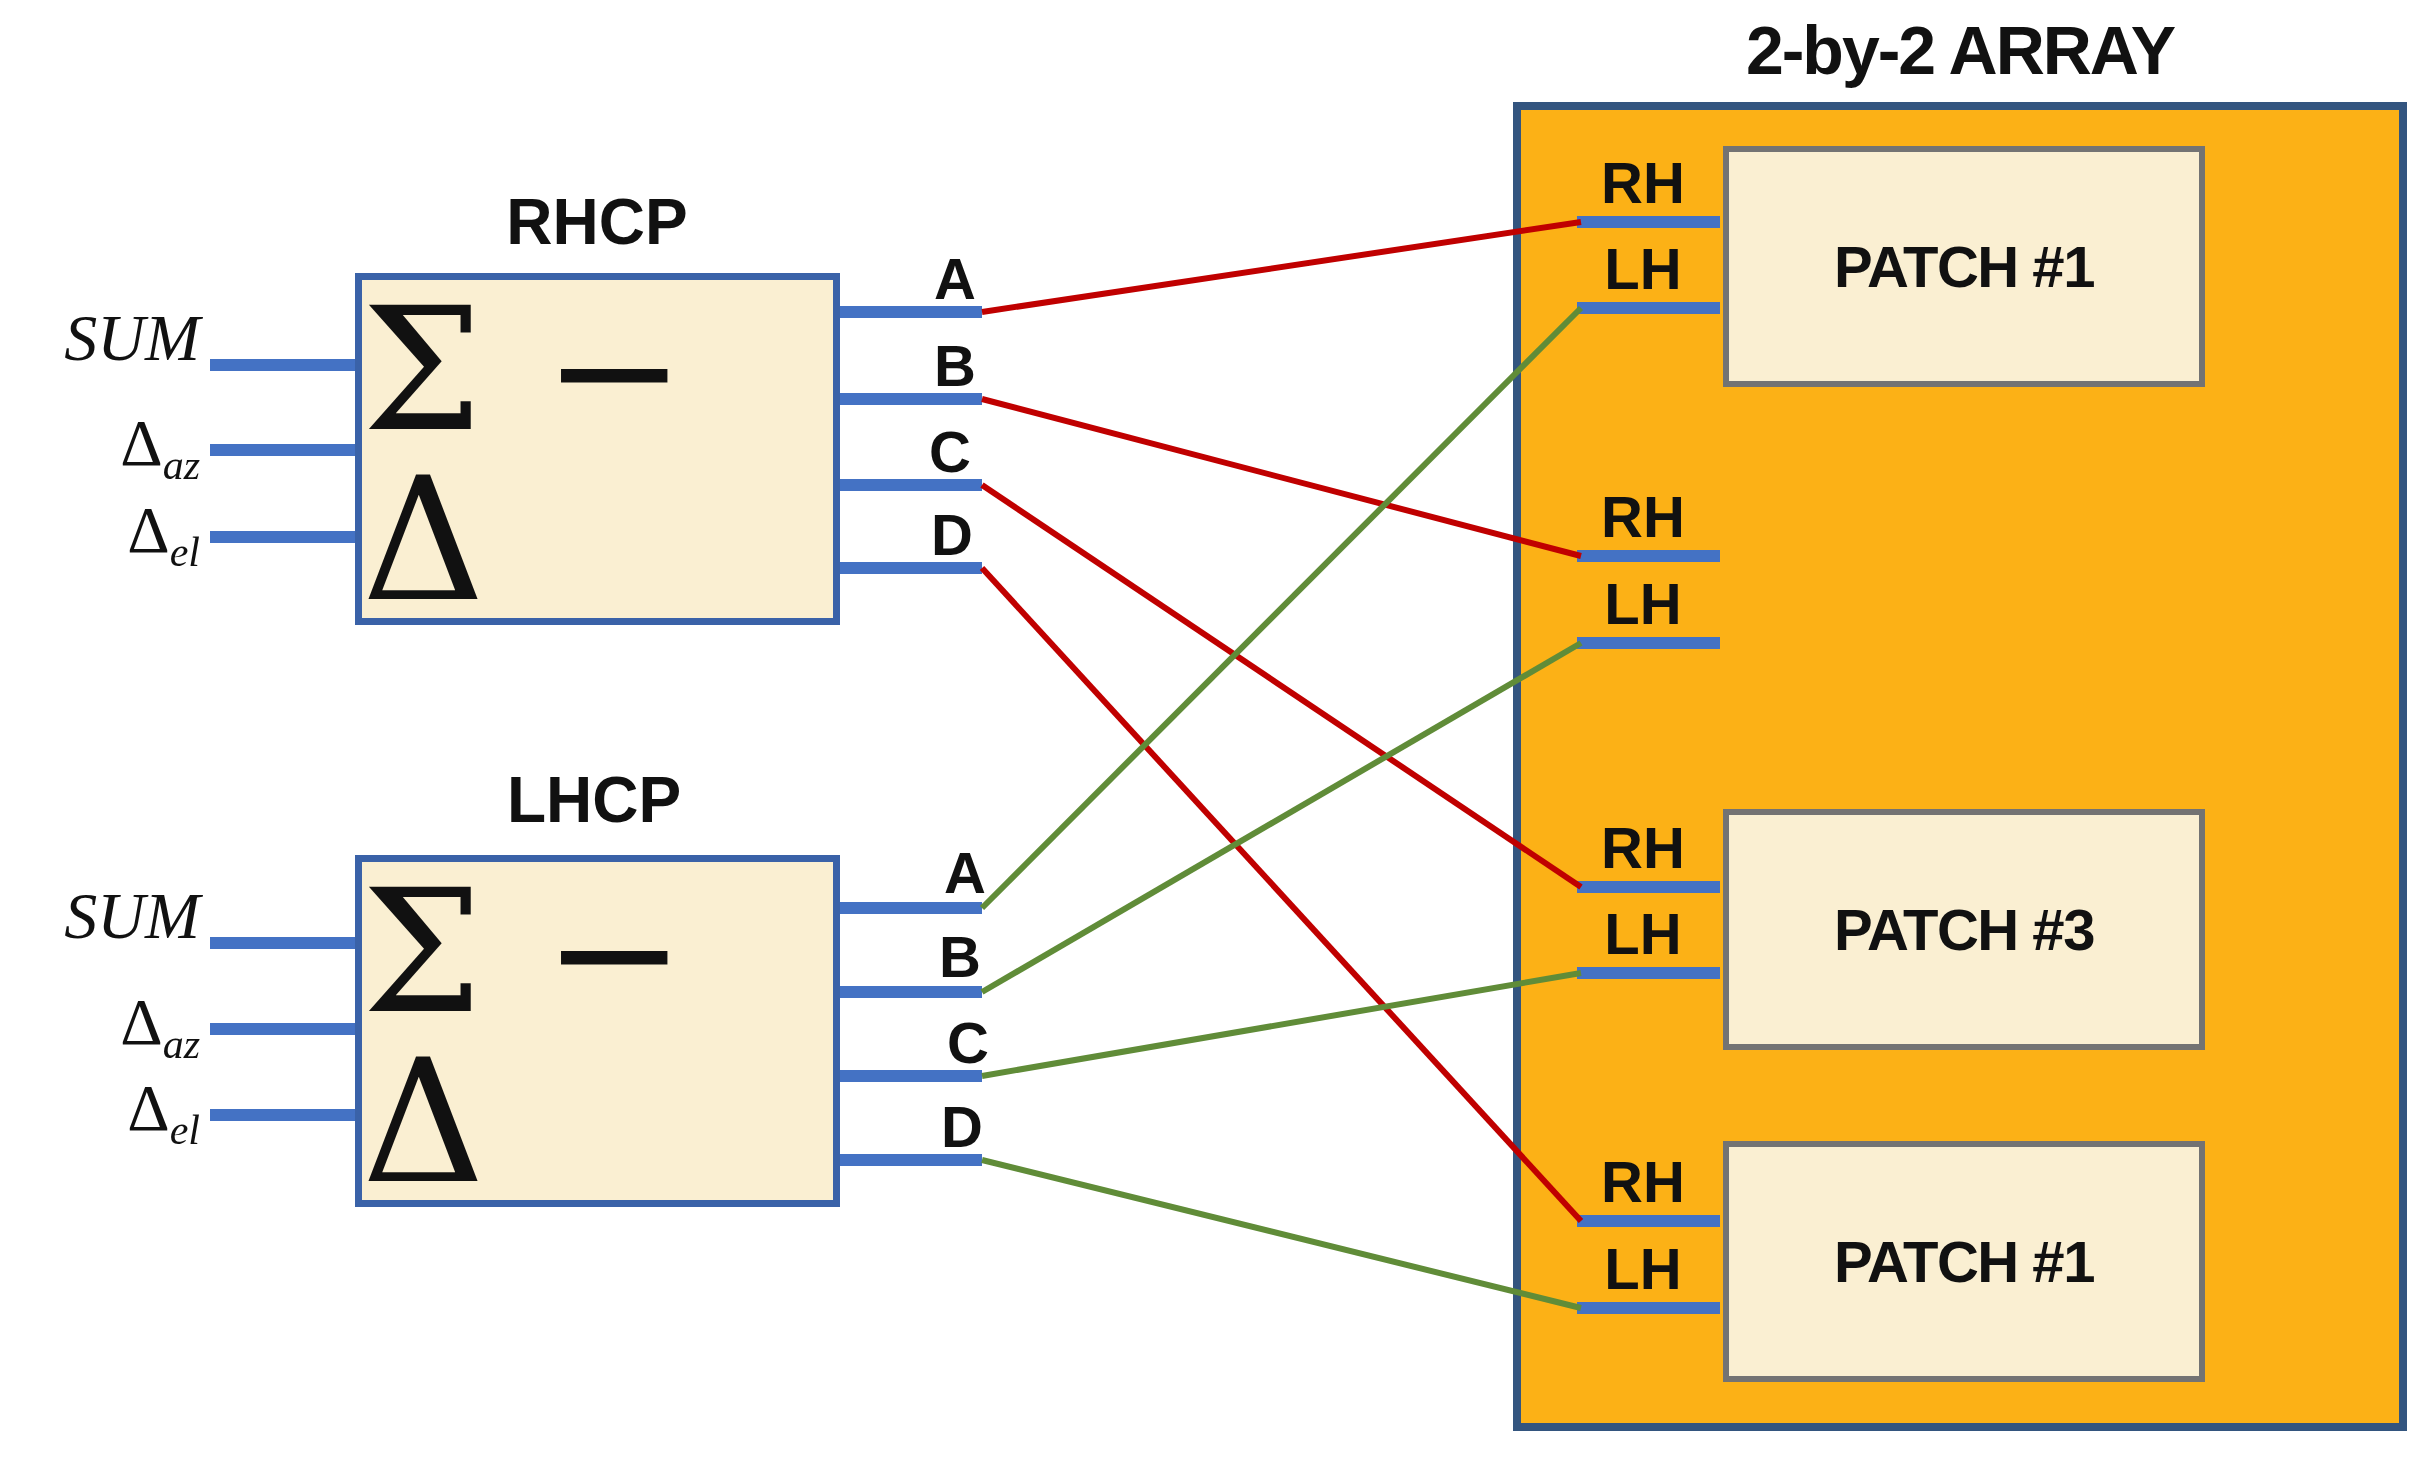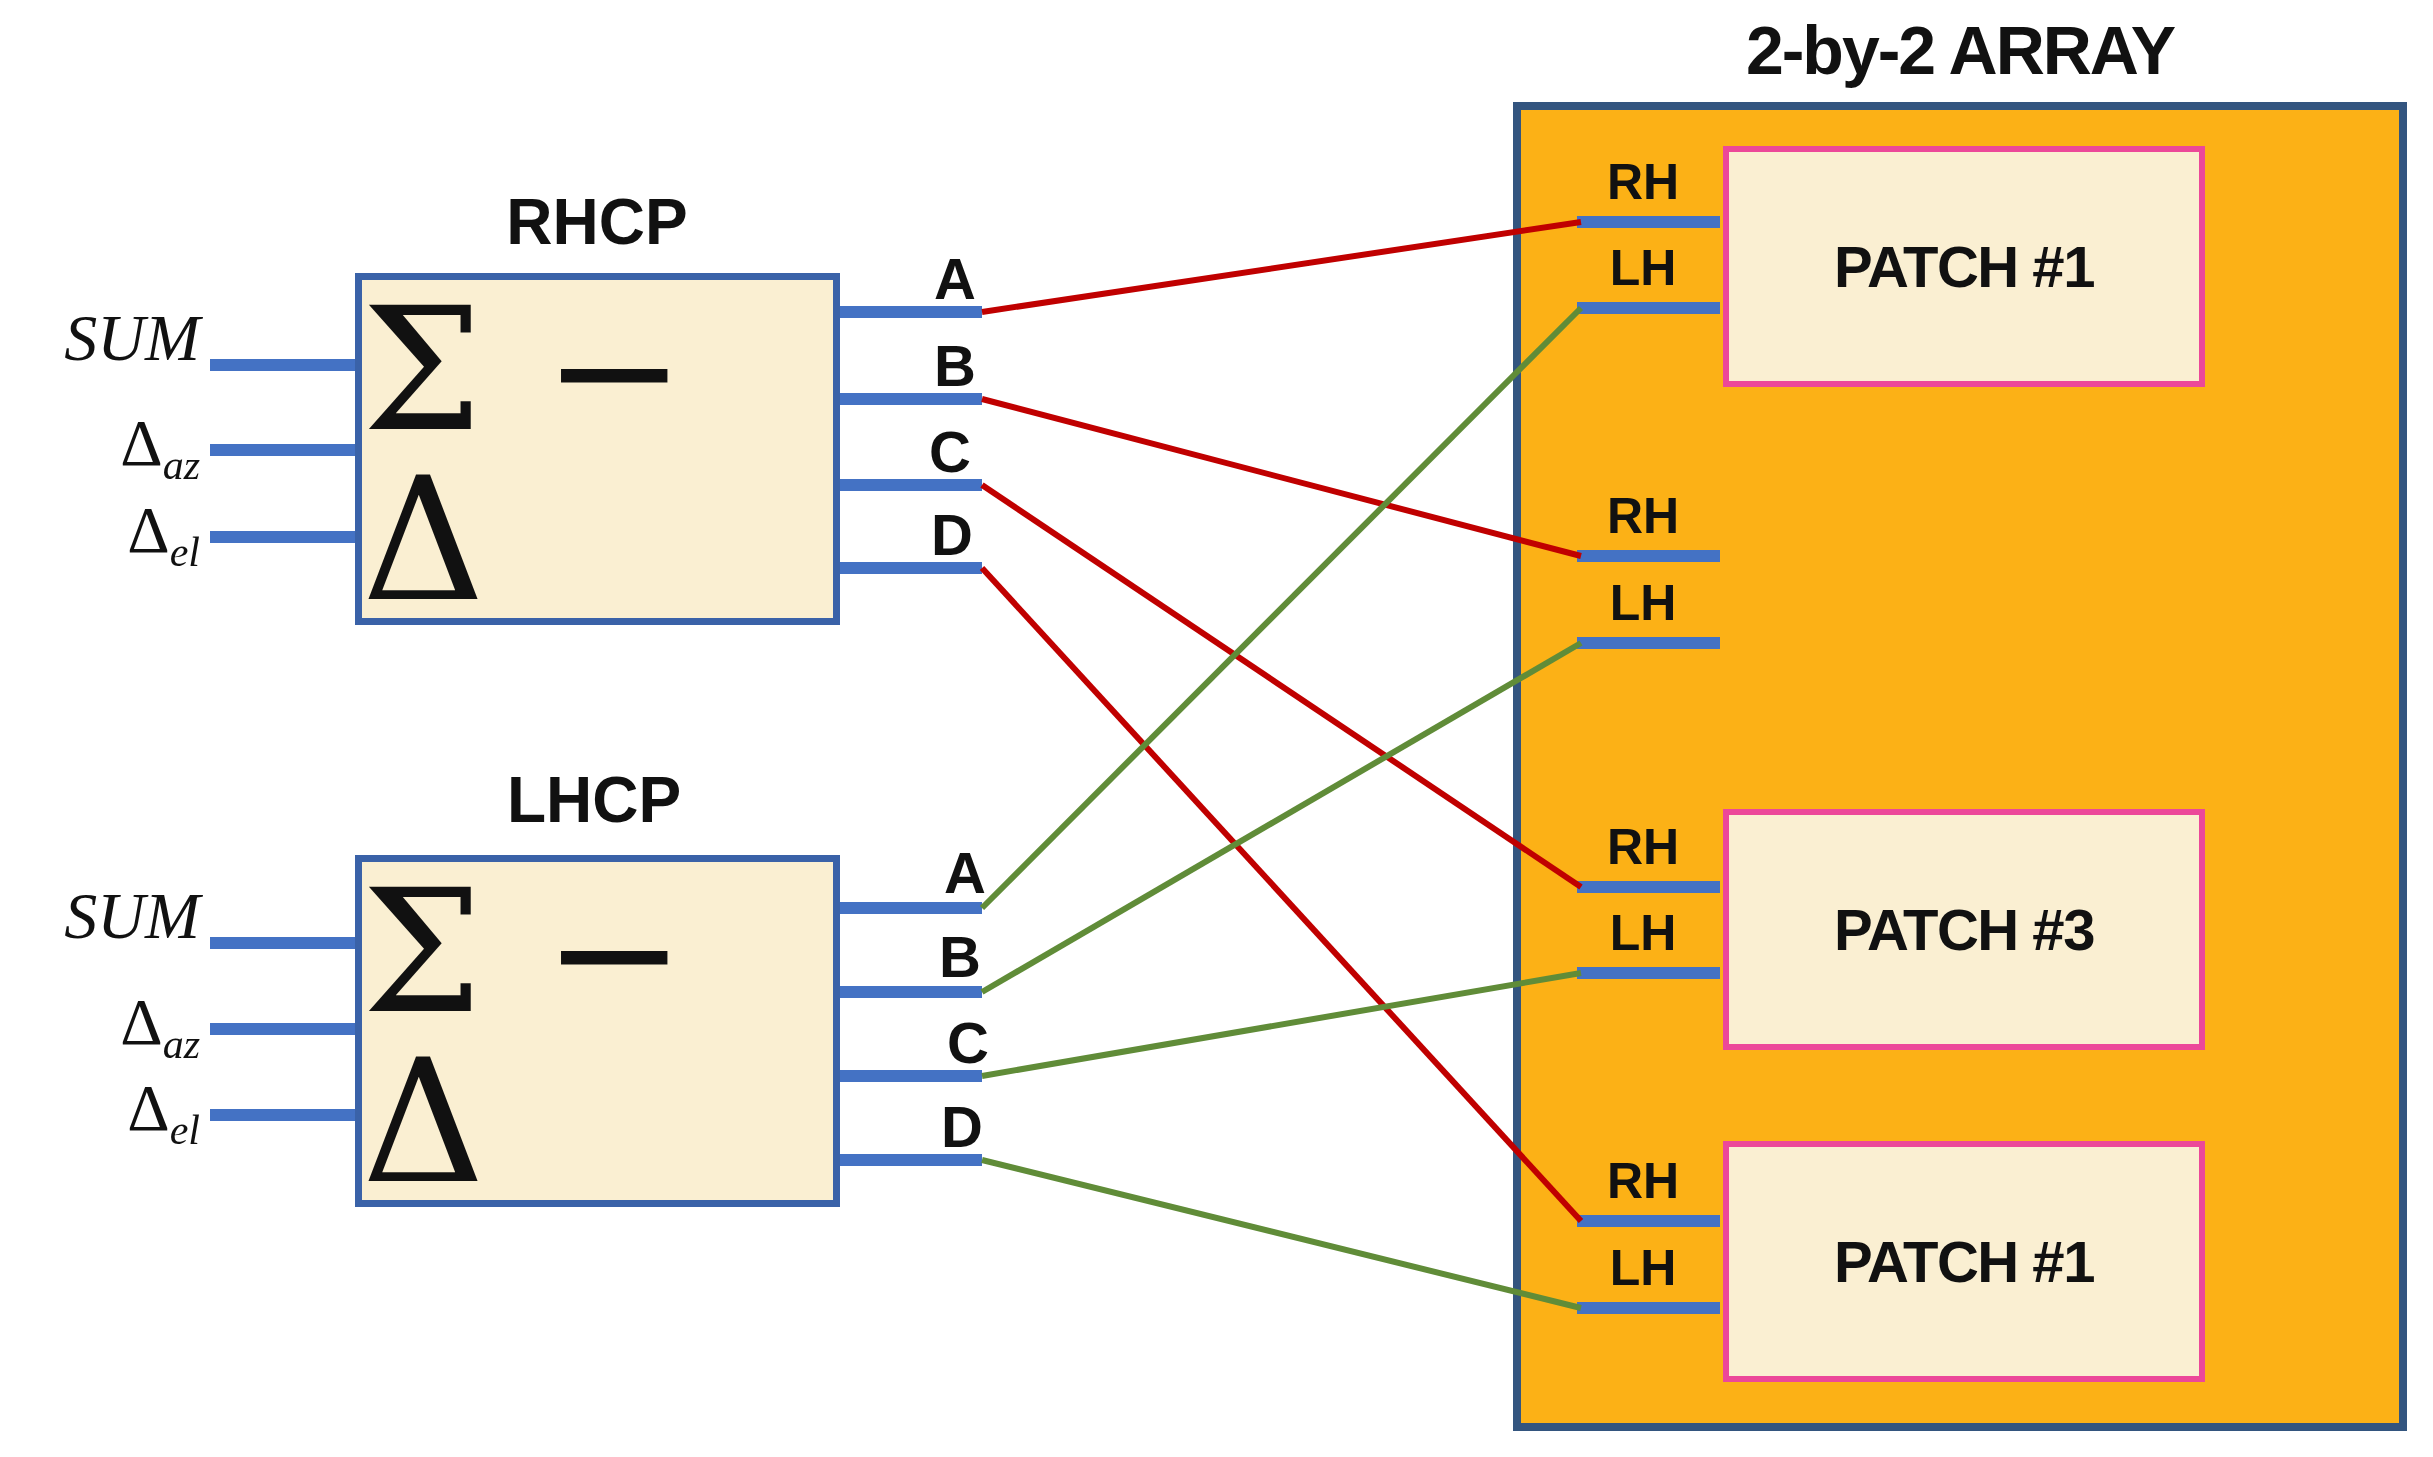--- a/index.html
+++ b/index.html
@@ -19,42 +19,42 @@
     font-family:"DejaVu Serif","Liberation Serif",serif;
     font-size:170px;font-weight:400;letter-spacing:.02em;line-height:1;
     padding-top:12px;
   }
   .array-box{
     position:absolute;left:1513px;top:102px;width:894px;height:1329px;
     background:#FCB116;border:8px solid #33557F;box-sizing:border-box;z-index:1;
   }
   .patch-box{
     position:absolute;left:1723px;width:482px;height:241px;
-    background:#FAEFD2;border:6px solid #ec4899;box-sizing:border-box;
+    background:#FAEFD2;border:6px solid #737373;box-sizing:border-box;
     display:flex;align-items:center;justify-content:center;z-index:2;
   }
   
   .block-title{
     position:absolute;transform:translate(-50%,-50%);
     font-size:64px;font-weight:bold;white-space:nowrap;z-index:6;
   }
   .array-title{
     position:absolute;left:1960px;top:50px;transform:translate(-50%,-50%);
     font-size:68px;font-weight:bold;letter-spacing:-2px;white-space:nowrap;z-index:6;
   }
   .patch-label{
     font-size:58px;font-weight:bold;letter-spacing:-1.5px;white-space:nowrap;
   }
   .port-letter{
     position:absolute;transform:translate(-50%,-50%);
     font-size:58px;font-weight:bold;z-index:6;white-space:nowrap;
   }
   .rhlh-label{
     position:absolute;transform:translate(-50%,-50%);
-    font-size:50px;font-weight:bold;z-index:6;white-space:nowrap;
+    font-size:58px;font-weight:bold;z-index:6;white-space:nowrap;
   }
   .input-label{
     position:absolute;left:10px;width:190px;text-align:right;
     transform:translateY(-50%);
     font-family:"Liberation Serif","DejaVu Serif",serif;
     font-size:66px;line-height:1;z-index:6;white-space:nowrap;
   }
   .input-label .main-italic{font-style:italic;text-align:center;}
   .input-label .dsub{
     font-style:italic;font-size:42px;vertical-align:-0.35em;

